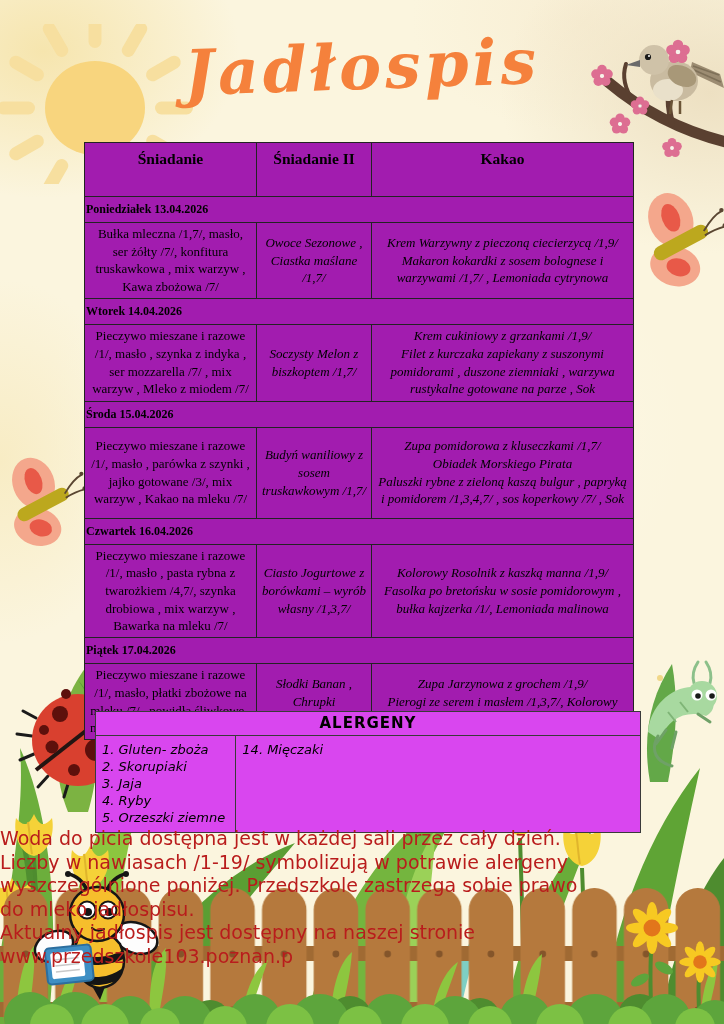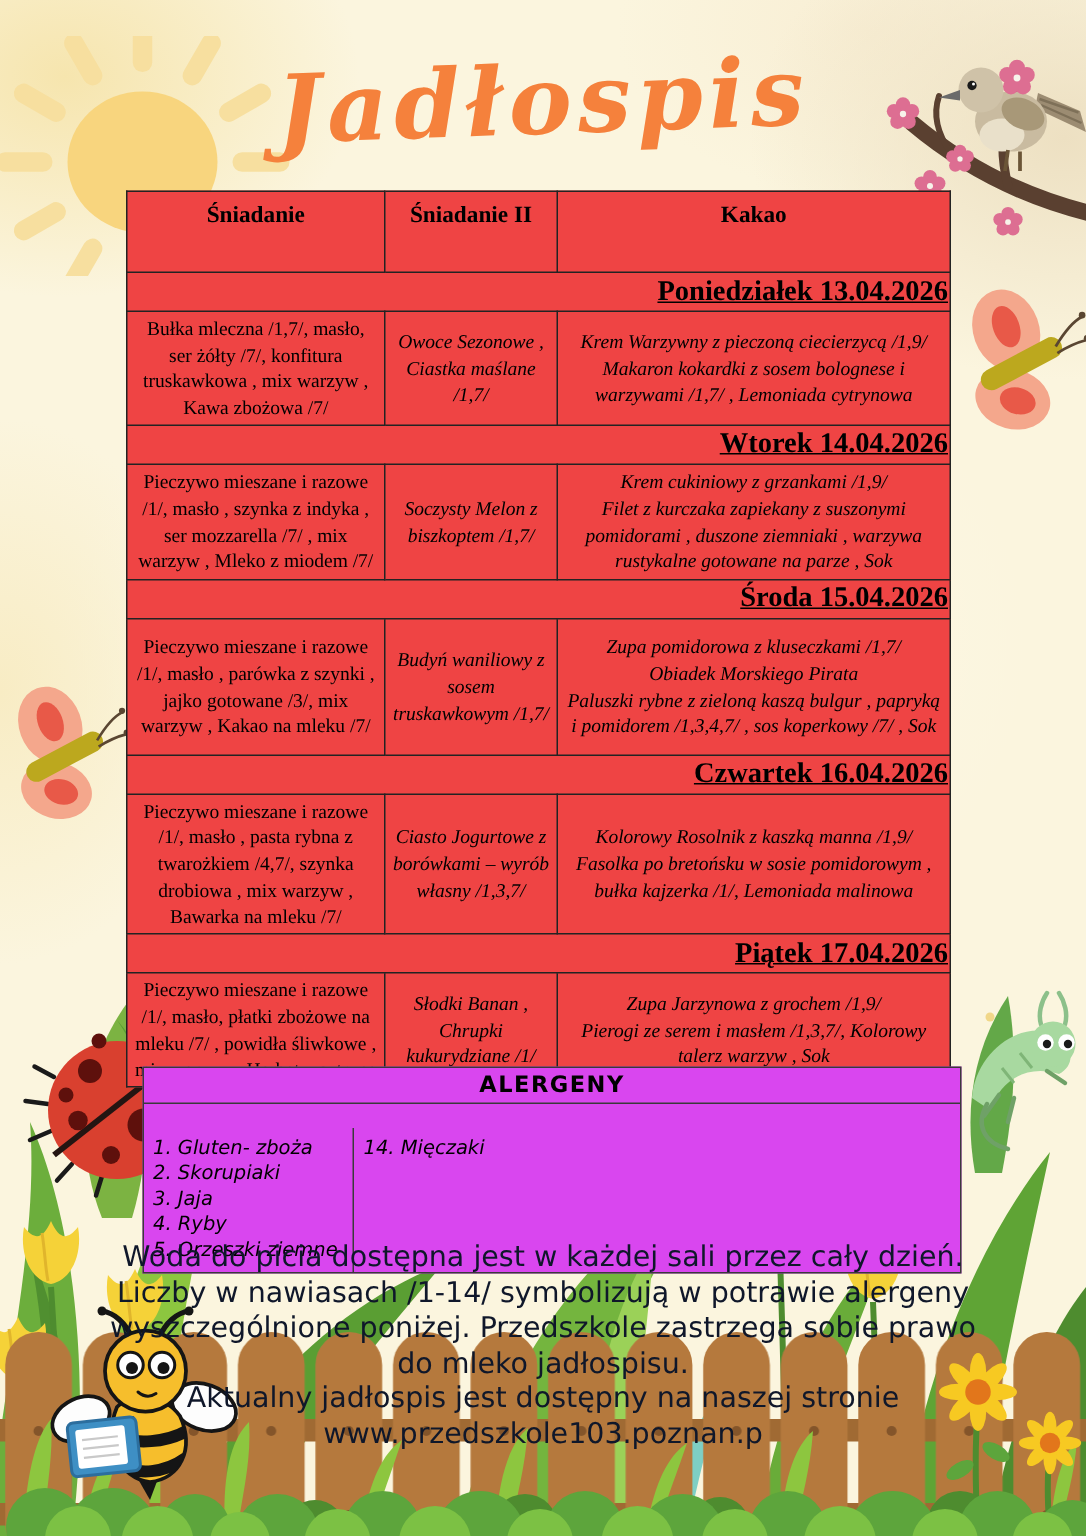--- a/index.html
+++ b/index.html
@@ -18,60 +18,60 @@
 
   
   .title{
     position:absolute;left:0;top:30px;width:724px;text-align:center;z-index:5;
     font-family:"DejaVu Serif",serif;font-style:italic;font-weight:bold;
     font-size:63px;color:#F5813C;letter-spacing:4px;transform:rotate(-2deg);
   }
 
   
   table.menu{
-    position:absolute;left:84px;top:127px;width:549px;z-index:10;
-    border-collapse:collapse;background:#ef4444;table-layout:fixed;
+    position:absolute;left:84px;top:142px;width:549px;z-index:10;
+    border-collapse:collapse;background:#a21caf;table-layout:fixed;
   }
   table.menu th, table.menu td{border:1.5px solid #232323;overflow:hidden;}
   table.menu th{
     height:45px;font-size:15.5px;font-weight:bold;text-align:center;vertical-align:top;
     padding-top:7px;font-family:"Liberation Serif",serif;
   }
   tr.date-row td{
-    height:23px;font-size:19px;font-weight:bold;text-align:right;vertical-align:middle;text-decoration:underline;
+    height:23px;font-size:12px;font-weight:bold;text-align:left;vertical-align:middle;
   }
   td.meal{
     font-size:13px;line-height:1.36;text-align:center;vertical-align:middle;padding:2px 4px;
   }
   td.meal.second, td.meal.dinner{font-style:italic;}
   .dinner-title{font-weight:normal;font-style:italic;}
   .h73{height:73px}.h77{height:77px}.h91{height:91px}.h71{height:71px}.h76{height:76px}
 
   
   .allergens{
     position:absolute;left:95px;top:711px;width:546px;z-index:10;background:#d946ef;
     border:1.5px solid #3a3a3a;font-family:"DejaVu Sans",sans-serif;box-sizing:border-box;
   }
   .al-title{
     text-align:center;font-weight:bold;font-size:15px;letter-spacing:1px;
     border-bottom:1.5px solid #3a3a3a;padding:2px 0 3px 0;
   }
   .al-body{display:flex;align-items:stretch;}
   .al-col{
     box-sizing:border-box;padding:5px 5px 6px 6px;font-style:italic;font-size:13px;
-    line-height:17px;border-right:1.5px solid #3a3a3a;margin-top:16px;
+    line-height:17px;border-right:1.5px solid #3a3a3a;
   }
   .al-col.c1{width:25.8%}.al-col.c2{width:24.6%}.al-col.c3{width:25.1%}
   .al-col.c4{width:24.5%;border-right:none;}
   .al-note{font-size:10.8px;line-height:14.6px;margin-top:1px;}
 
   
   .footer{
-    position:absolute;left:0;top:827px;width:724px;text-align:center;z-index:30;
-    font-family:"DejaVu Sans",sans-serif;font-size:19px;line-height:23.5px;color:#0f172a;
+    position:absolute;left:0;top:827px;width:724px;text-align:left;z-index:30;
+    font-family:"DejaVu Sans",sans-serif;font-size:19px;line-height:23.5px;color:#b91c1c;
   }
   .f-line{white-space:nowrap;}
 </style>
 </head>
 <body>
 
 <svg class="layer" style="left:-12px;top:24px;z-index:1;" width="215" height="160" viewBox="0 0 215 160">
   <g fill="#F7DF9F">
     <rect x="100.5" y="-14" width="13" height="38" rx="6.5" transform="rotate(0 107 84)"></rect>
     <rect x="100.5" y="-14" width="13" height="38" rx="6.5" transform="rotate(30 107 84)"></rect>
@@ -445,18 +445,18 @@
       <div>5. Orzeszki ziemne</div>
     </div>
     <div class="al-col c4">
       <div>14. Mięczaki</div>
     </div>
   </div>
 </div>
 
 <div class="footer">
   <div class="f-line">Woda do picia dostępna jest w każdej sali przez cały dzień.</div>
-  <div class="f-line">Liczby w nawiasach /1-14/ symbolizują w potrawie alergeny</div>
+  <div class="f-line">Liczby w nawiasach /1-19/ symbolizują w potrawie alergeny</div>
   <div class="f-line">wyszczególnione poniżej. Przedszkole zastrzega sobie prawo</div>
   <div class="f-line">do mleko jadłospisu.</div>
   <div class="f-line">Aktualny jadłospis jest dostępny na naszej stronie</div>
   <div class="f-line">www.przedszkole103.poznan.p</div>
 </div>
 
 </body></html>

